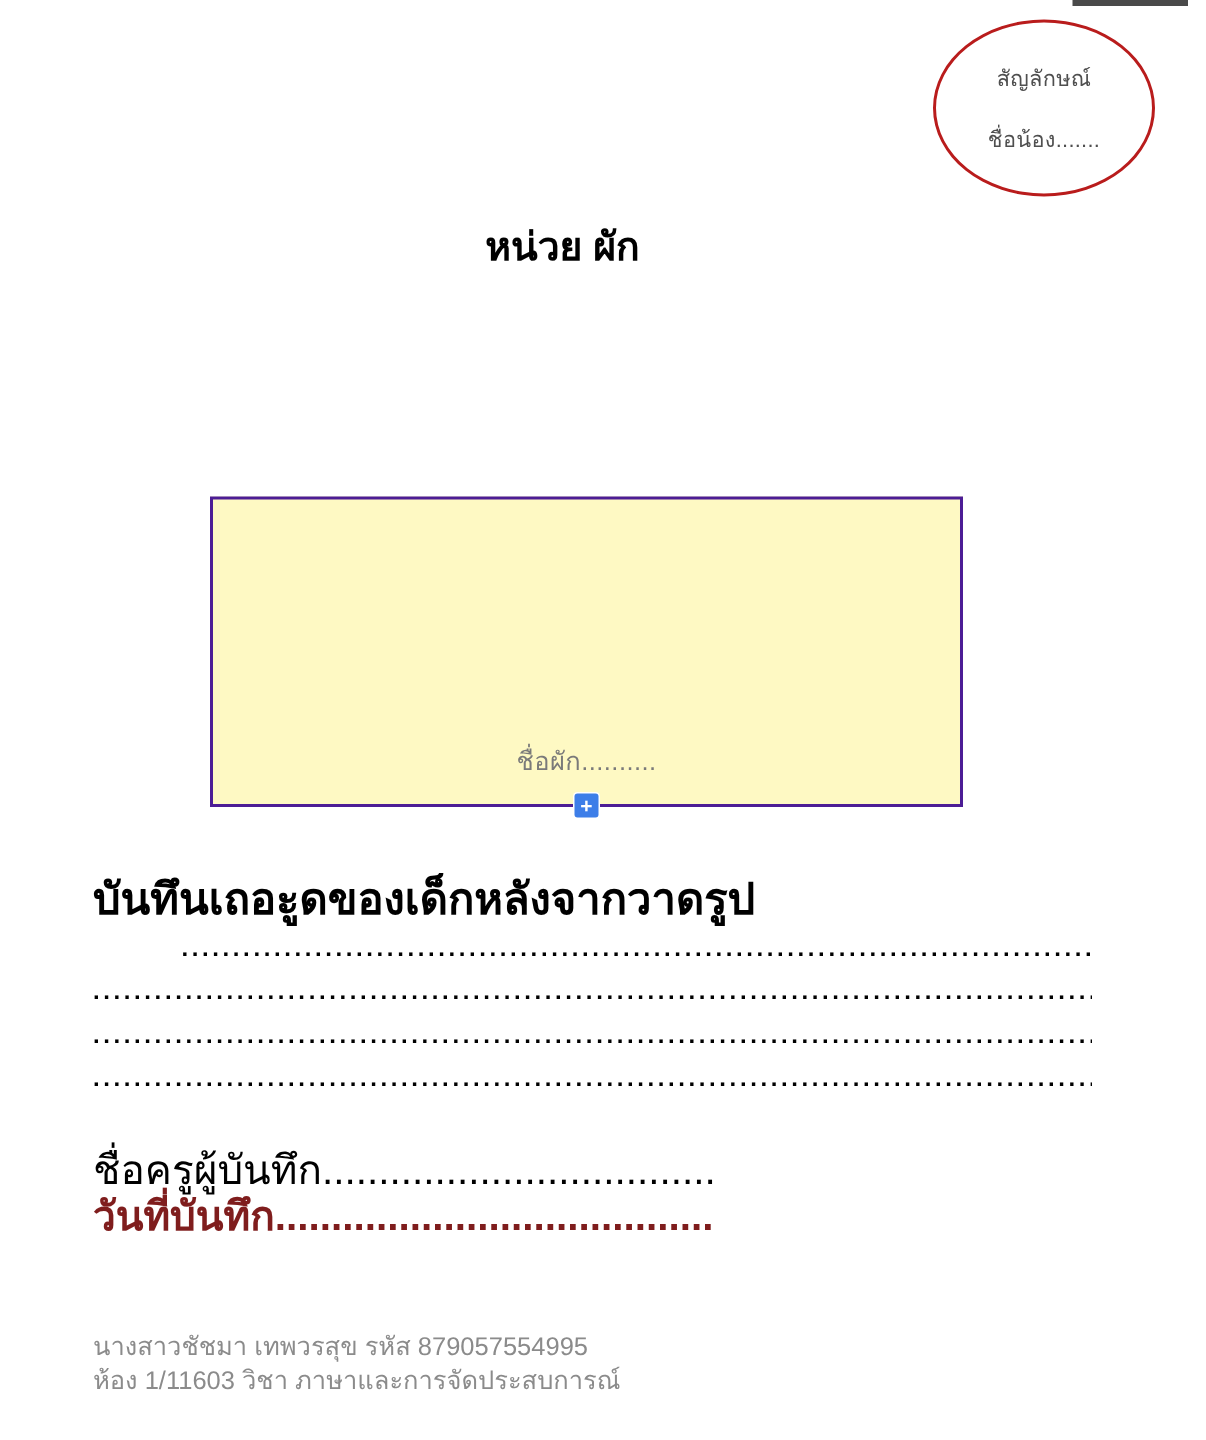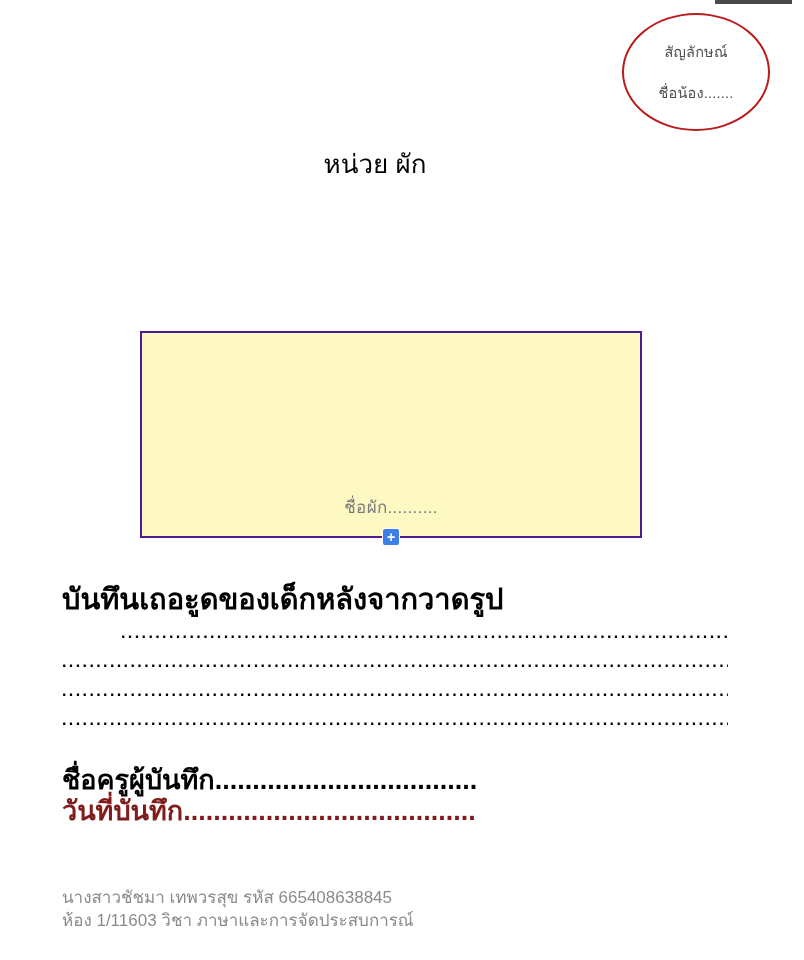--- a/index.html
+++ b/index.html
@@ -10,21 +10,21 @@
   .top-bar{position:absolute;left:715px;top:0;width:77px;height:4px;background:#4a4a4a;}
 
   
   .badge{position:absolute;left:622px;top:13px;width:148px;height:118px;
          border:2px solid #b91c1c;border-radius:50%;
          display:flex;flex-direction:column;justify-content:center;align-items:center;
          gap:18px;box-sizing:border-box;}
   .badge .line{font-size:14.5px;color:#4f4f4f;letter-spacing:.2px;}
 
   .title{position:absolute;left:0;top:143px;width:750px;text-align:center;
-         font-size:26px;font-weight:400;color:#000;}
+         font-size:26px;font-weight:700;color:#000;}
 
   .description{position:absolute;left:62px;top:205px;width:680px;
                font-size:25px;line-height:1.55;color:#151515;}
 
   
   .draw-box{position:absolute;left:140px;top:331px;width:502px;height:207px;
             border:2px solid #4c1d95;box-sizing:border-box;background:#fef9c3;}
   .draw-caption{position:absolute;left:0;right:0;bottom:16px;text-align:center;
                 font-size:17px;color:#7a7a7a;letter-spacing:.3px;}
   .add-btn{position:absolute;left:383px;top:529px;width:16px;height:16px;
@@ -34,21 +34,21 @@
 
   .notes-heading{position:absolute;left:62px;top:576px;font-size:29px;
                  font-weight:700;color:#000;}
 
   .dotted-lines{position:absolute;left:62px;top:624px;width:666px;}
   .dotline{height:29px;overflow:hidden;white-space:nowrap;
            font-size:16px;font-weight:700;letter-spacing:2.4px;color:#000;}
   .dotline.indent{padding-left:59px;}
 
   .teacher-line{position:absolute;left:62px;top:758px;font-size:27px;
-                font-weight:700;color:#000;white-space:nowrap;}
+                font-weight:400;color:#000;white-space:nowrap;}
   .date-line{position:absolute;left:62px;top:789px;font-size:27px;
              font-weight:700;color:#7f1d1d;white-space:nowrap;}
 
   .footer{position:absolute;left:62px;top:886px;}
   .footer-line{font-size:17px;line-height:23px;color:#8b8b8b;white-space:pre;}
 </style>
 </head>
 <body>
 
 <div class="page">
@@ -77,17 +77,17 @@
     <div class="dotline indent">..........................................................................................................</div>
     <div class="dotline">..........................................................................................................</div>
     <div class="dotline">..........................................................................................................</div>
     <div class="dotline">..........................................................................................................</div>
   </div>
 
   <div class="teacher-line">ชื่อครูผู้บันทึก...................................</div>
   <div class="date-line">วันที่บันทึก.......................................</div>
 
   <div class="footer">
-    <div class="footer-line">นางสาวชัชมา เทพวรสุข รหัส 665408638845</div>
+    <div class="footer-line">นางสาวชัชมา เทพวรสุข รหัส 879057554995</div>
     <div class="footer-line">ห้อง 1/11603 วิชา ภาษาและการจัดประสบการณ์</div>
   </div>
 
 </div>
 
 </body></html>

